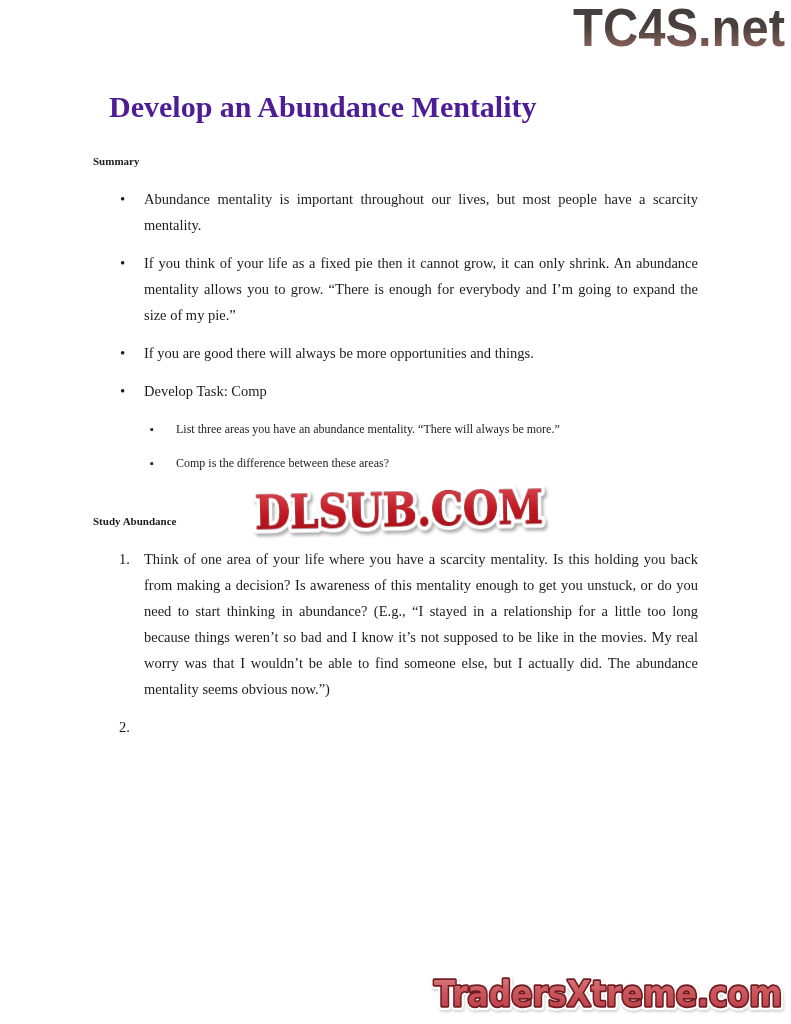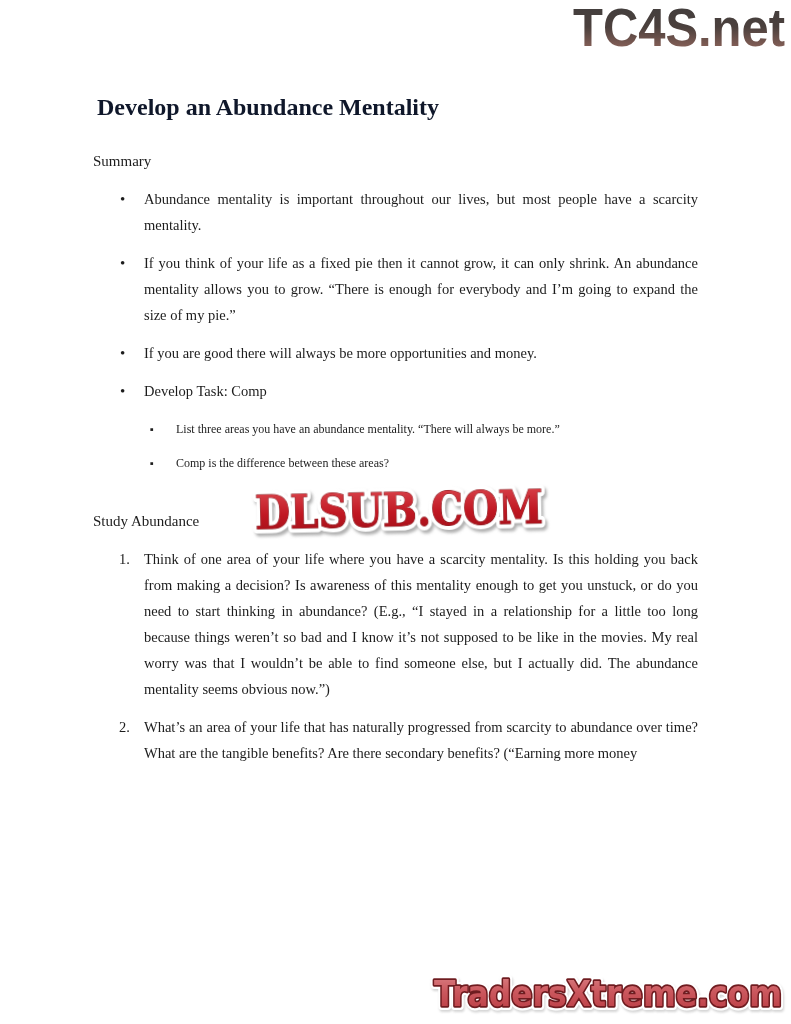--- a/index.html
+++ b/index.html
@@ -14,31 +14,31 @@
     font-family: "Liberation Serif", serif;
     color: #1c1c1c;
   }
   .content {
     position: absolute;
     left: 93px;
     top: 0;
     width: 605px;
   }
   .doc-title {
-    margin: 93px 0 0 4px;
-    font-size: 24px;
+    margin: 93px 0 0 16px;
+    font-size: 30px;
     line-height: 28px;
     font-weight: bold;
-    color: #0f172a;
+    color: #4c1d95;
     font-family: "Liberation Serif", serif;
   }
   .section-heading {
-    font-size: 15px;
+    font-size: 11px;
     line-height: 18px;
-    font-weight: normal;
+    font-weight: bold;
     color: #1c1c1c;
   }
   .summary-heading { margin: 31px 0 16px 0; }
   .study-heading   { margin: 36px 0 16px 0; }
   ul.bullets, ol.questions, ul.subs {
     list-style: none;
     margin: 0;
     padding: 0;
   }
   ul.bullets > li {
@@ -111,40 +111,39 @@
   </svg>
 
   <div class="content">
     <h1 class="doc-title">Develop an Abundance Mentality</h1>
 
     <h2 class="section-heading summary-heading">Summary</h2>
 
     <ul class="bullets">
       <li><span>Abundance mentality is important throughout our lives, but most people have a scarcity mentality.</span></li>
       <li><span>If you think of your life as a fixed pie then it cannot grow, it can only shrink. An abundance mentality allows you to grow. “There is enough for everybody and I’m going to expand the size of my pie.”</span></li>
-      <li><span>If you are good there will always be more opportunities and money.</span></li>
+      <li><span>If you are good there will always be more opportunities and things.</span></li>
       <li>
         <span>Develop Task: Comp</span>
         <ul class="subs">
           <li><span>List three areas you have an abundance mentality. “There will always be more.”</span></li>
           <li><span>Comp is the difference between these areas?</span></li>
         </ul>
       </li>
     </ul>
 
     <h2 class="section-heading study-heading">Study Abundance</h2>
 
     <ol class="questions">
       <li>
         <span class="q-num">1.</span>
         <span>Think of one area of your life where you have a scarcity mentality. Is this holding you back from making a decision? Is awareness of this mentality enough to get you unstuck, or do you need to start thinking in abundance? (E.g., “I stayed in a relationship for a little too long because things weren’t so bad and I know it’s not supposed to be like in the movies. My real worry was that I wouldn’t be able to find someone else, but I actually did. The abundance mentality seems obvious now.”)</span>
       </li>
       <li>
         <span class="q-num">2.</span>
-        <span>What’s an area of your life that has naturally progressed from scarcity to abundance over time? What are the tangible benefits? Are there secondary benefits? (“Earning more money</span>
       </li>
     </ol>
   </div>
 
   <svg class="wm wm-dlsub" width="302" height="60" viewBox="0 0 302 60">
     <defs>
       <linearGradient id="gr-dlsub" x1="0" y1="0" x2="0" y2="1">
         <stop offset="0%" stop-color="#de4c53"></stop>
         <stop offset="55%" stop-color="#c01722"></stop>
         <stop offset="100%" stop-color="#9c0e16"></stop>

